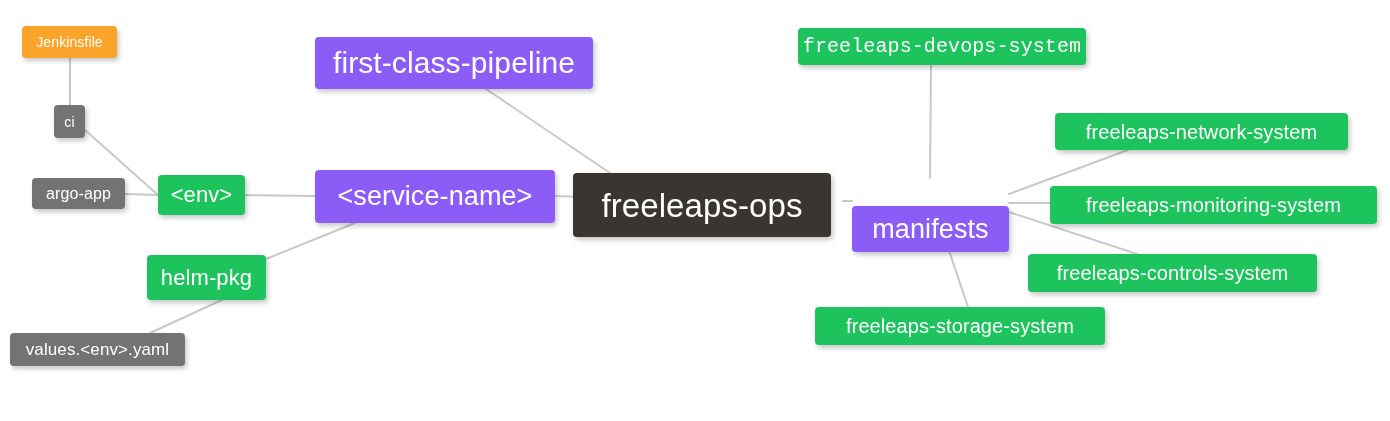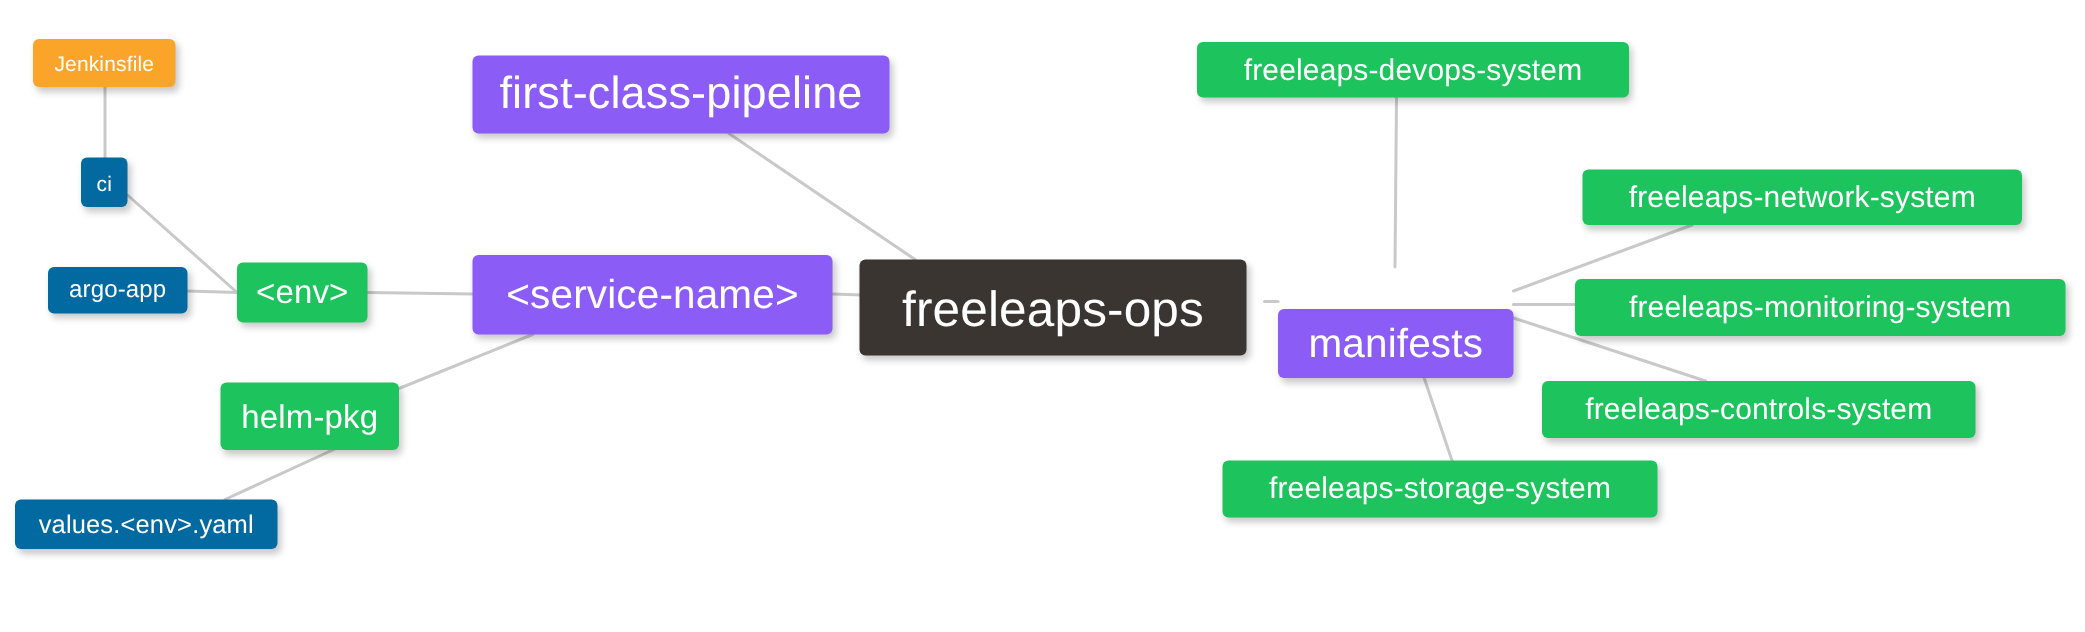--- a/index.html
+++ b/index.html
@@ -39,21 +39,21 @@
     line-height: 1;
     letter-spacing: 0.1px;
     user-select: none;
   }
   .node-label {
     display: block;
     white-space: nowrap;
   }
   
   .c-orange { background: #faa529; }
-  .c-red    { background: #0369a1; }
+  .c-red    { background: #737373; }
   .c-green  { background: #1dc45d; }
   .c-blue   { background: #8b5cf6; justify-content: center; }
   .c-dark   { background: #3a3531; }
 </style>
 </head>
 <body>
 
 <div id="mindmap">
   <svg id="edge-layer" viewBox="0 0 1390 421" width="1390" height="421">
       <line x1="70" y1="58" x2="70" y2="105" stroke="#c9c9c9" stroke-width="2" stroke-linecap="round"></line>
@@ -95,21 +95,21 @@
       </div>
       <div class="node c-blue" style="left: 315px; top: 170px; width: 240px; height: 53px; font-size: 27px;">
         <span class="node-label">&lt;service-name&gt;</span>
       </div>
       <div class="node c-dark" style="left: 573px; top: 173px; width: 258px; height: 64px; font-size: 33px;">
         <span class="node-label">freeleaps-ops</span>
       </div>
       <div class="node c-blue" style="left: 852px; top: 178px; width: 157px; height: 46px; font-size: 27px; margin-top: 28px;">
         <span class="node-label">manifests</span>
       </div>
-      <div class="node c-green" style="left: 798px; top: 28px; width: 288px; height: 37px; font-size: 20px;">
+      <div class="node c-green" style="left: 798px; top: 28px; width: 288px; height: 37px; font-size: 20px; font-family: Liberation Mono, monospace;">
         <span class="node-label">freeleaps-devops-system</span>
       </div>
       <div class="node c-green" style="left: 1055px; top: 113px; width: 293px; height: 37px; font-size: 20px;">
         <span class="node-label">freeleaps-network-system</span>
       </div>
       <div class="node c-green" style="left: 1050px; top: 186px; width: 327px; height: 38px; font-size: 20px;">
         <span class="node-label">freeleaps-monitoring-system</span>
       </div>
       <div class="node c-green" style="left: 1028px; top: 254px; width: 289px; height: 38px; font-size: 20px;">
         <span class="node-label">freeleaps-controls-system</span>

